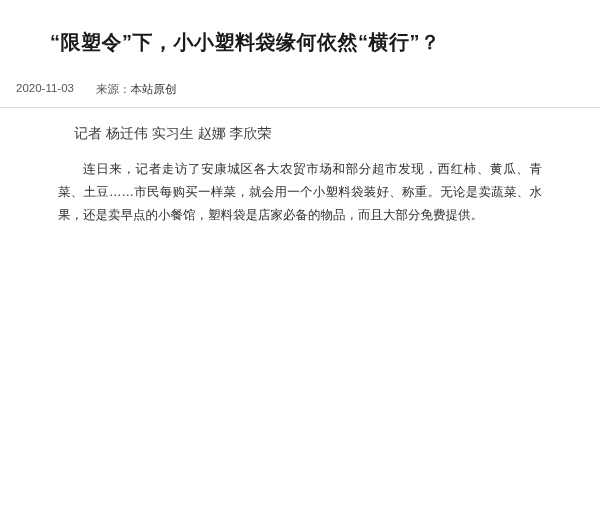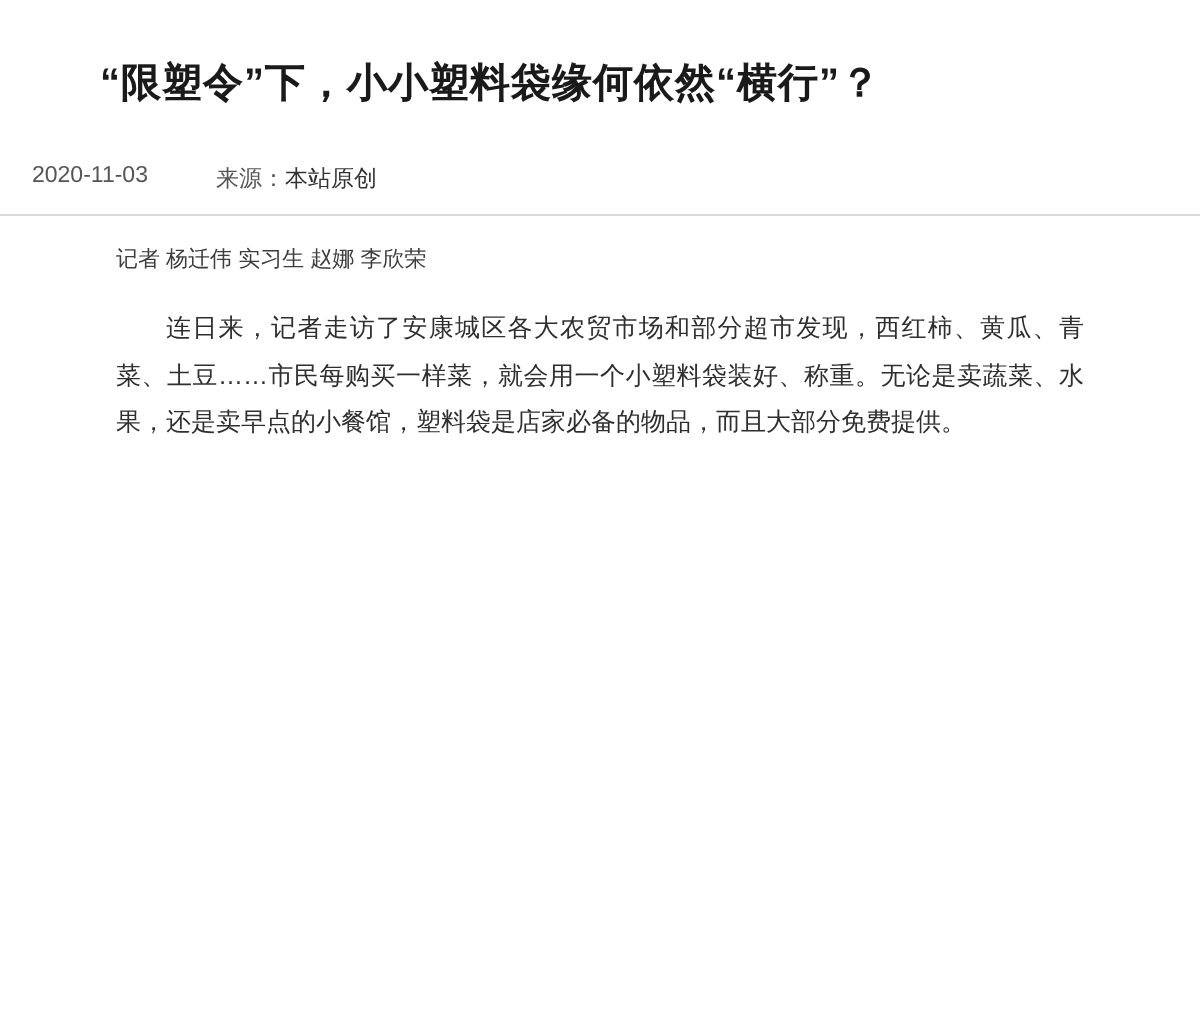--- a/index.html
+++ b/index.html
@@ -36,44 +36,44 @@
     gap: 22px;
     padding: 12px 14px 0 16px;
     font-size: 11.5px;
     color: #555555;
   }
   .meta-date {
     color: #555555;
   }
   .meta-source {
     color: #555555;
-    margin-left: 12px;
   }
   .meta-source .src-label {
     color: #555555;
   }
   .meta-source .src-value {
     color: #333333;
   }
   .divider {
     margin: 10px 0 0 0;
     border: none;
     border-top: 1px solid #d9d9d9;
     height: 0;
   }
   .article {
     padding: 0 58px 0 58px;
     box-sizing: border-box;
   }
   .byline {
-    font-size: 11px;
+    font-size: 14px;
     color: #3d3d3d;
     padding-top: 14px;
     padding-bottom: 2px;
     line-height: 1.6;
+    margin-left: 16px;
   }
   .para {
     font-size: 12.5px;
     color: #2f2f2f;
     line-height: 1.85;
     margin: 12px 0 0 0;
     text-align: justify;
     text-indent: 2em;
   }
   .subhead {

